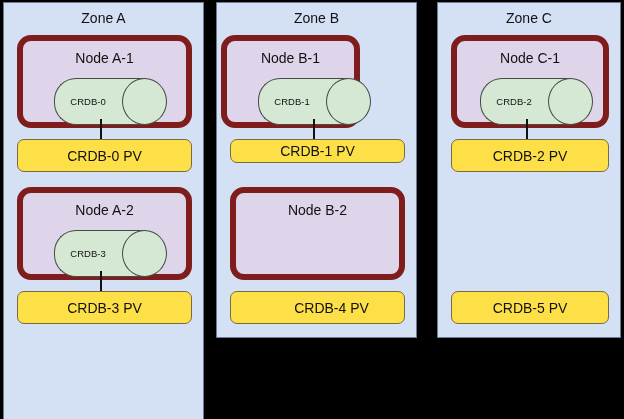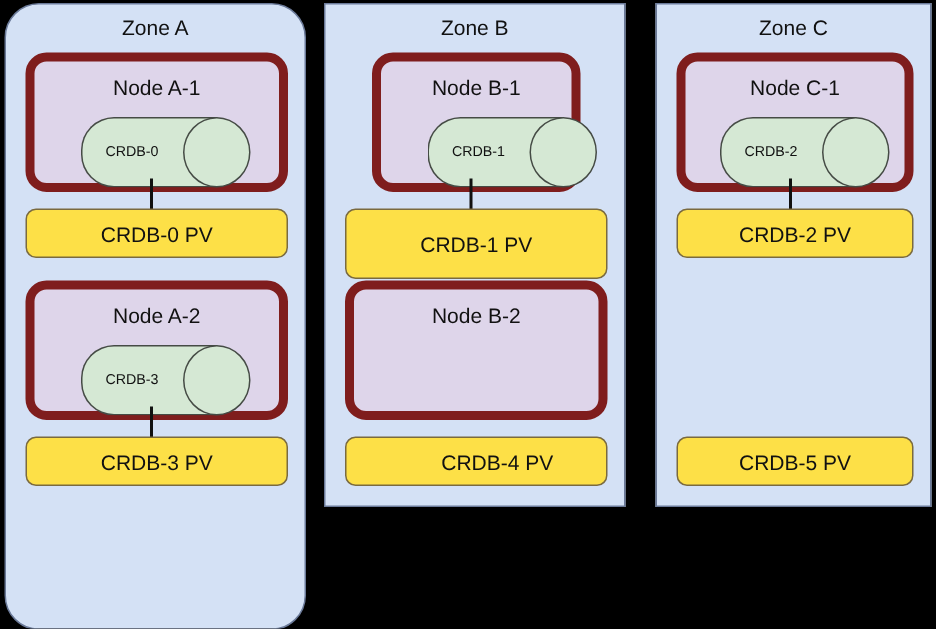--- a/index.html
+++ b/index.html
@@ -78,21 +78,21 @@
   .conn{
     position:absolute;
     width:2px;background:#111;
   }
 </style>
 </head>
 <body>
 
 <div class="canvas">
 
-  <div class="zone" style="left:3px;top:2px;width:201px;height:418px;border-radius:23px;">
+  <div class="zone" style="left:3px;top:2px;width:201px;height:418px;">
     <div class="zone-title">Zone A</div>
 
     <div class="node" style="left:13px;top:32px;width:175px;height:93px;">
       <div class="node-title">Node A-1</div>
       <div class="cyl" style="left:31px;top:37px;width:113px;height:47px;">
         <div class="cyl-body"></div>
         <div class="cyl-cap"></div>
         <div class="cyl-label">CRDB-0</div>
       </div>
     </div>
@@ -111,30 +111,30 @@
     </div>
 
     <div class="conn" style="left:96px;top:268px;height:21px;"></div>
 
     <div class="pv" style="left:13px;top:288px;width:175px;height:33px;">CRDB-3 PV</div>
   </div>
 
   <div class="zone" style="left:216px;top:2px;width:201px;height:336px;">
     <div class="zone-title">Zone B</div>
 
-    <div class="node" style="left:31px;top:32px;width:139px;height:93px;padding-left:33px;">
+    <div class="node" style="left:4px;top:32px;width:139px;height:93px;padding-left:33px;">
       <div class="node-title">Node B-1</div>
       <div class="cyl" style="left:31px;top:37px;width:113px;height:47px;">
         <div class="cyl-body"></div>
         <div class="cyl-cap"></div>
         <div class="cyl-label">CRDB-1</div>
       </div>
     </div>
     <div class="conn" style="left:96px;top:116px;height:21px;"></div>
-    <div class="pv" style="left:13px;top:136px;width:175px;height:47px;">CRDB-1 PV</div>
+    <div class="pv" style="left:13px;top:136px;width:175px;height:24px;">CRDB-1 PV</div>
 
     <div class="node" style="left:13px;top:184px;width:175px;height:93px;">
       <div class="node-title">Node B-2</div>
     </div>
 
     <div class="pv" style="left:13px;top:288px;width:175px;height:33px;padding-left:28px;">CRDB-4 PV</div>
   </div>
 
   <div class="zone" style="left:437px;top:2px;width:184px;height:336px;">
     <div class="zone-title">Zone C</div>

